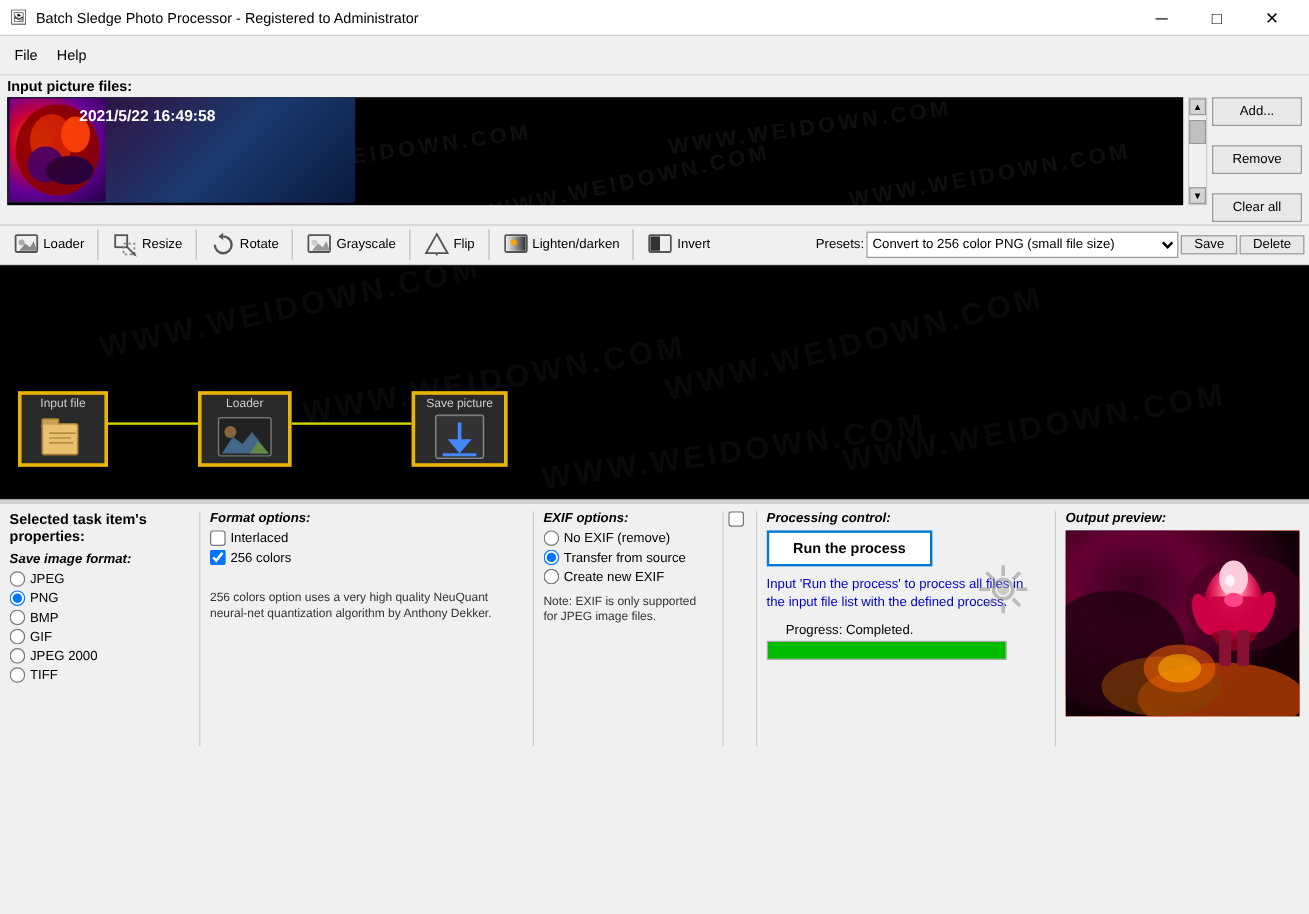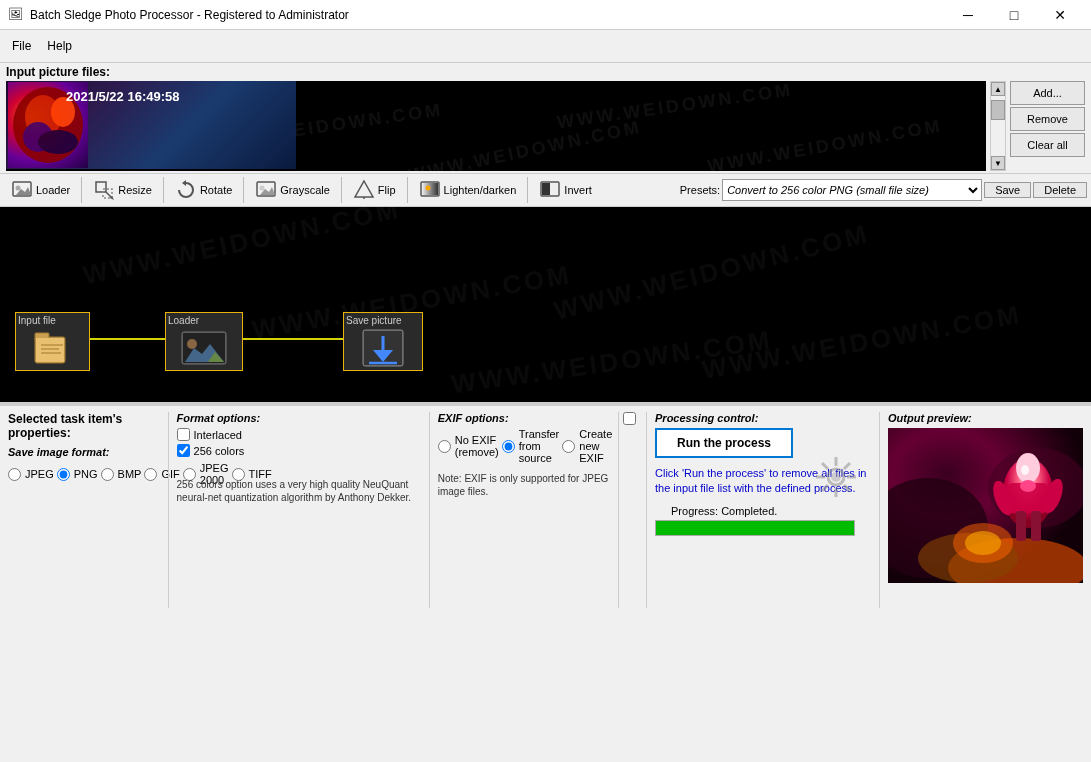--- a/index.html
+++ b/index.html
@@ -104,21 +104,21 @@
       border: 1px solid #999;
       display: flex;
       align-items: center;
       justify-content: center;
       font-size: 8px;
       cursor: pointer;
     }
     .list-buttons {
       display: flex;
       flex-direction: column;
-      gap: 2px;
+      gap: 16px;
     }
     .list-btn {
       width: 75px;
       height: 24px;
       background: #e8e8e8;
       border: 1px solid #999;
       cursor: pointer;
       font-size: 11px;
       text-align: center;
     }
@@ -150,44 +150,44 @@
       font-size: 14px;
     }
     .toolbar-separator { width: 1px; height: 26px; background: #bbb; margin: 0 2px; }
     .presets-label { font-size: 11px; margin-left: 4px; }
     .presets-select {
       height: 22px;
       font-size: 11px;
       border: 1px solid #999;
       background: white;
       width: 260px;
-      font-style: italic;
     }
     .toolbar-btn {
       height: 16px;
       padding: 0 10px;
       background: #e8e8e8;
       border: 1px solid #999;
       cursor: pointer;
       font-size: 11px;
     }
 
     
     .process-canvas {
       background: #000;
       height: 195px;
       position: relative;
       overflow: hidden;
     }
     .process-node {
       position: absolute;
       background: #2a2a2a;
-      border: 1px solid #eab308;
+      border: 3px solid #eab308;
       color: white;
       font-size: 11px;
+      text-align: center;
       padding: 2px;
       cursor: pointer;
       width: 75px;
     }
     .node-label { color: #ccc; font-size: 10px; margin-bottom: 2px; }
     .node-icon {
       width: 50px; height: 40px;
       margin: 0 auto;
       display: flex; align-items: center; justify-content: center;
       font-size: 22px;
@@ -202,21 +202,21 @@
       padding: 6px 8px;
       gap: 8px;
     }
     .properties-panel {
       display: flex;
       flex-direction: column;
       min-width: 150px;
     }
     .properties-title { font-size: 12px; font-weight: bold; margin-bottom: 6px; }
     .properties-subtitle { font-size: 11px; font-weight: bold; margin-bottom: 4px; font-style: italic; }
-    .radio-group { display: flex; flex-direction: row; gap: 3px; }
+    .radio-group { display: flex; flex-direction: column; gap: 3px; }
     .radio-item { display: flex; align-items: center; gap: 4px; font-size: 11px; }
     .radio-item input { margin: 0; }
     
     .format-options-panel {
       min-width: 150px;
       border-left: 1px solid #ccc;
       padding-left: 8px;
     }
     .checkbox-item { display: flex; align-items: center; gap: 4px; font-size: 11px; margin-bottom: 3px; }
     .note-text { font-size: 10px; color: #333; margin-top: 21px; line-height: 1.3; }
@@ -566,21 +566,21 @@
         <input type="checkbox" style="">
 
       </label>
 
     </div>
   </div>
 
   <div class="processing-control-panel" style="position:relative;">
     <div class="properties-subtitle">Processing control:</div>
     <button class="run-btn">Run the process</button>
-    <div class="processing-note">Click 'Run the process' to remove all files in the input file list with the defined process.</div>
+    <div class="processing-note">Input 'Run the process' to process all files in the input file list with the defined process.</div>
     
     <div style="position:absolute; right:10px; top:40px;">
       <svg width="50" height="50" viewBox="0 0 50 50" opacity="0.5">
         <circle cx="25" cy="25" r="8" fill="none" stroke="#888" stroke-width="3"></circle>
         <g stroke="#888" stroke-width="3">
           <line x1="25" y1="5" x2="25" y2="14"></line>
           <line x1="25" y1="36" x2="25" y2="45"></line>
           <line x1="5" y1="25" x2="14" y2="25"></line>
           <line x1="36" y1="25" x2="45" y2="25"></line>
           <line x1="11" y1="11" x2="17" y2="17"></line>

